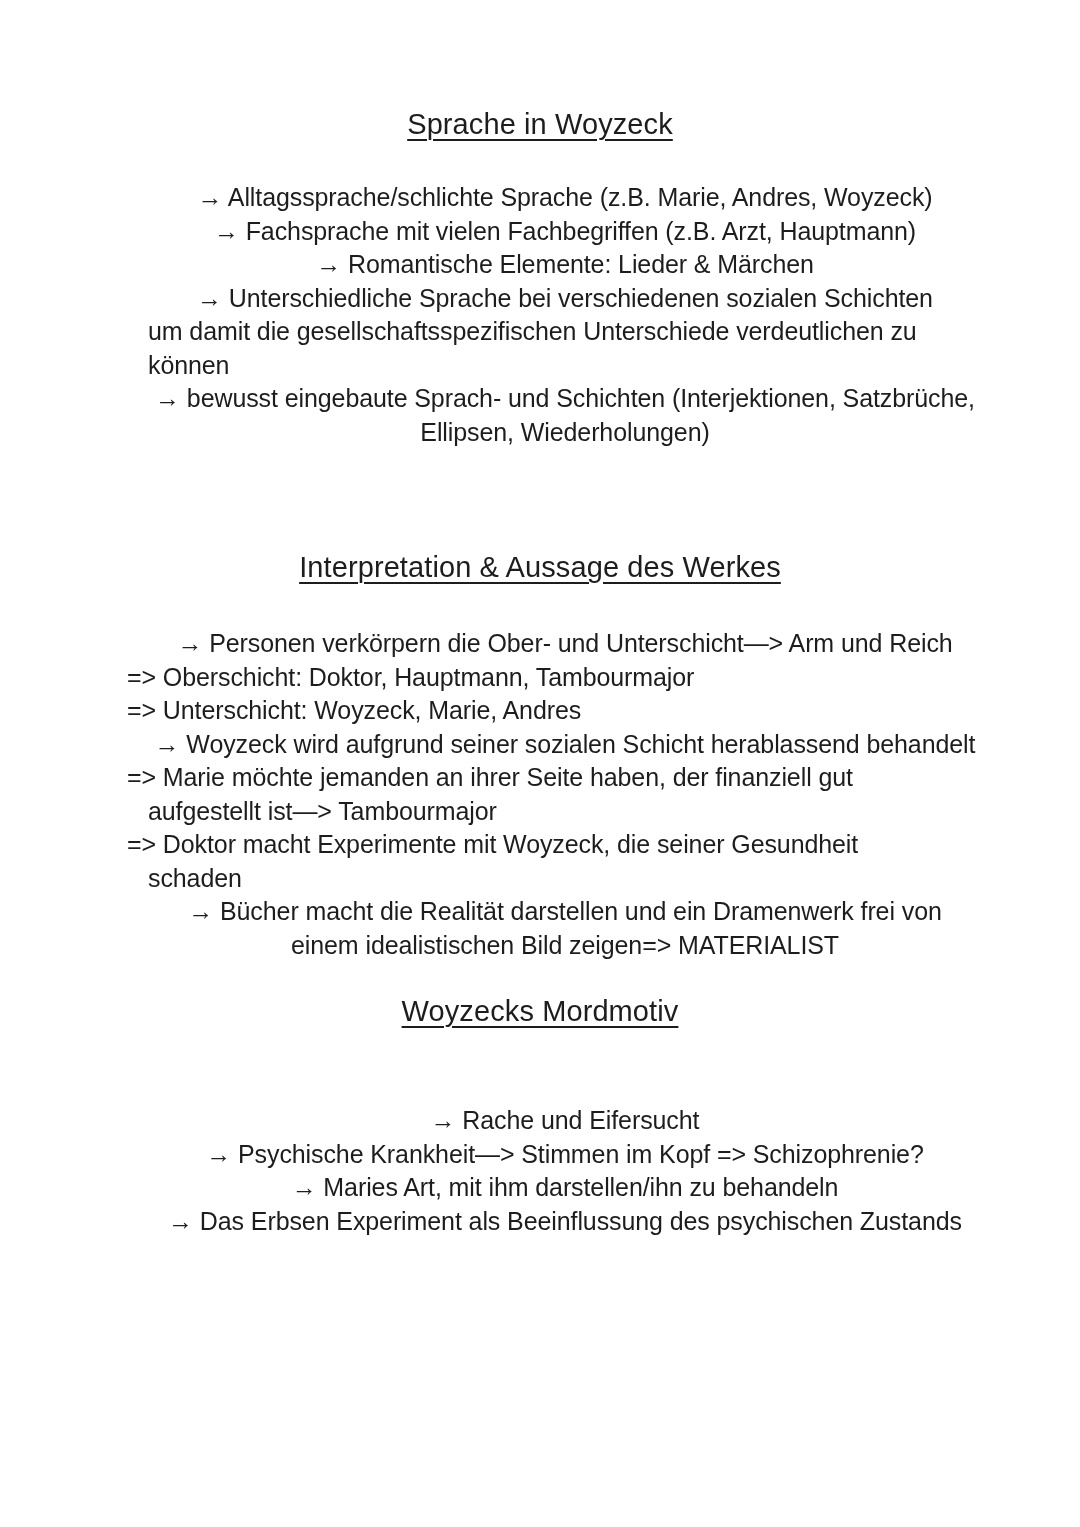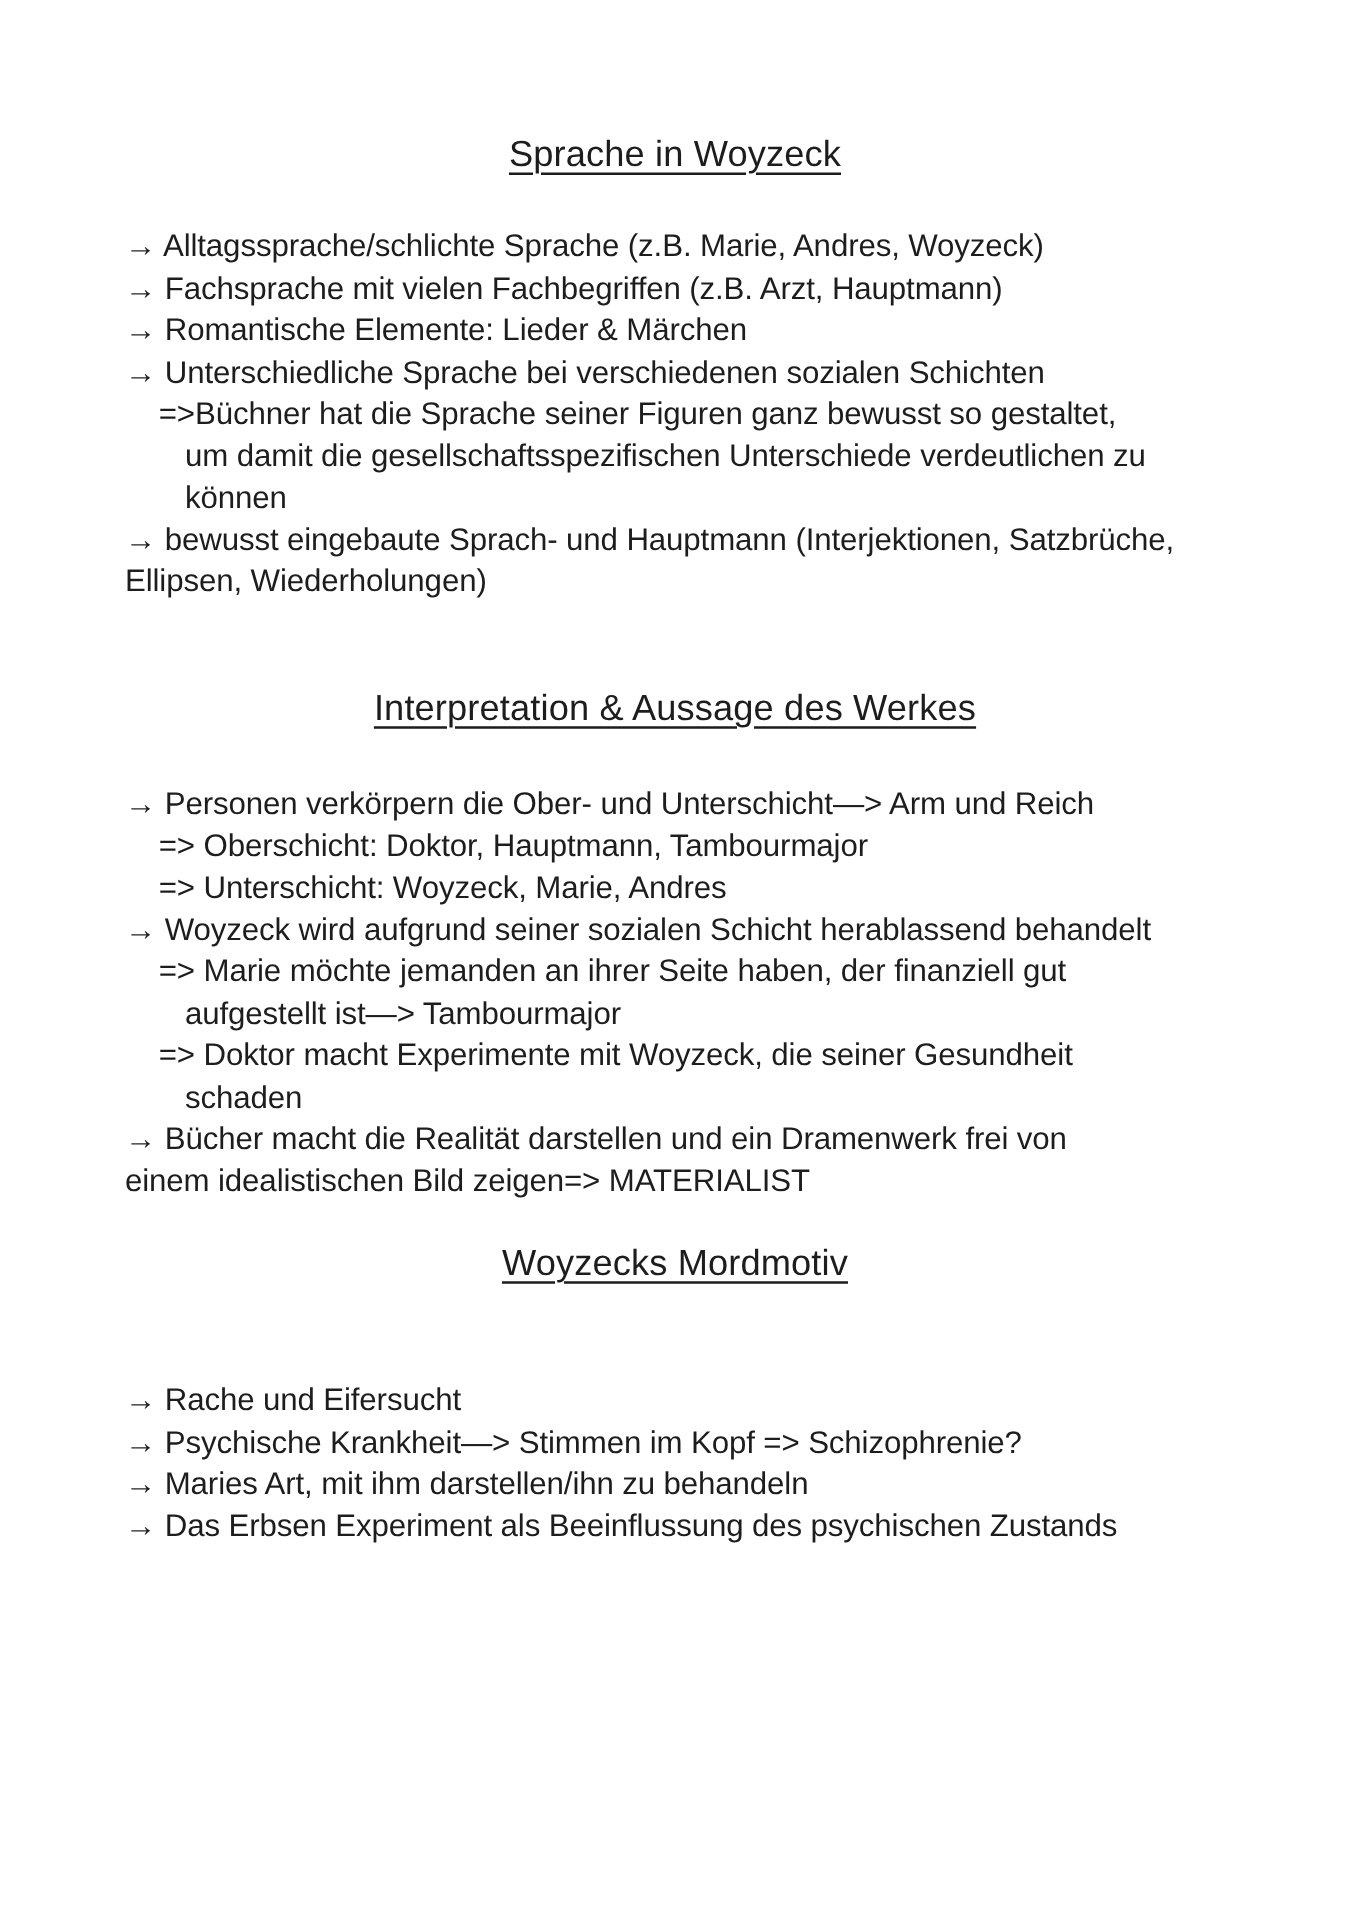--- a/index.html
+++ b/index.html
@@ -36,45 +36,44 @@
     position: absolute;
     left: 100px;
     width: 930px;
   }
   .line {
     font-size: 25px;
     line-height: 33.5px;
     letter-spacing: -0.1px;
     white-space: nowrap;
   }
-  .ind0 { padding-left: 0; }
+  .ind0 { padding-left: 0; text-align: center; }
   .ind1 { padding-left: 27px; }
   .ind2 { padding-left: 48px; }
   #s1-heading { top: 104px; }
   #s1-list    { top: 181px; }
   #s2-heading { top: 547px; }
   #s2-list    { top: 627px; }
   #s3-heading { top: 991px; }
   #s3-list    { top: 1104px; }
 </style>
 </head>
 <body>
 
 <div class="page">
 
   <h2 class="heading" id="s1-heading"><span>Sprache in Woyzeck</span></h2>
   <div class="list" id="s1-list">
       <div class="line ind0">→ Alltagssprache/schlichte Sprache (z.B. Marie, Andres, Woyzeck)</div>
       <div class="line ind0">→ Fachsprache mit vielen Fachbegriffen (z.B. Arzt, Hauptmann)</div>
       <div class="line ind0">→ Romantische Elemente: Lieder &amp; Märchen</div>
       <div class="line ind0">→ Unterschiedliche Sprache bei verschiedenen sozialen Schichten</div>
-      <div class="line ind1">=&gt;Büchner hat die Sprache seiner Figuren ganz bewusst so gestaltet,</div>
       <div class="line ind2">um damit die gesellschaftsspezifischen Unterschiede verdeutlichen zu</div>
       <div class="line ind2">können</div>
-      <div class="line ind0">→ bewusst eingebaute Sprach- und Hauptmann (Interjektionen, Satzbrüche,</div>
+      <div class="line ind0">→ bewusst eingebaute Sprach- und Schichten (Interjektionen, Satzbrüche,</div>
       <div class="line ind0">Ellipsen, Wiederholungen)</div>
     </div>
 
   <h2 class="heading" id="s2-heading"><span>Interpretation &amp; Aussage des Werkes</span></h2>
   <div class="list" id="s2-list">
       <div class="line ind0">→ Personen verkörpern die Ober- und Unterschicht—&gt; Arm und Reich</div>
       <div class="line ind1">=&gt; Oberschicht: Doktor, Hauptmann, Tambourmajor</div>
       <div class="line ind1">=&gt; Unterschicht: Woyzeck, Marie, Andres</div>
       <div class="line ind0">→ Woyzeck wird aufgrund seiner sozialen Schicht herablassend behandelt</div>
       <div class="line ind1">=&gt; Marie möchte jemanden an ihrer Seite haben, der finanziell gut</div>

